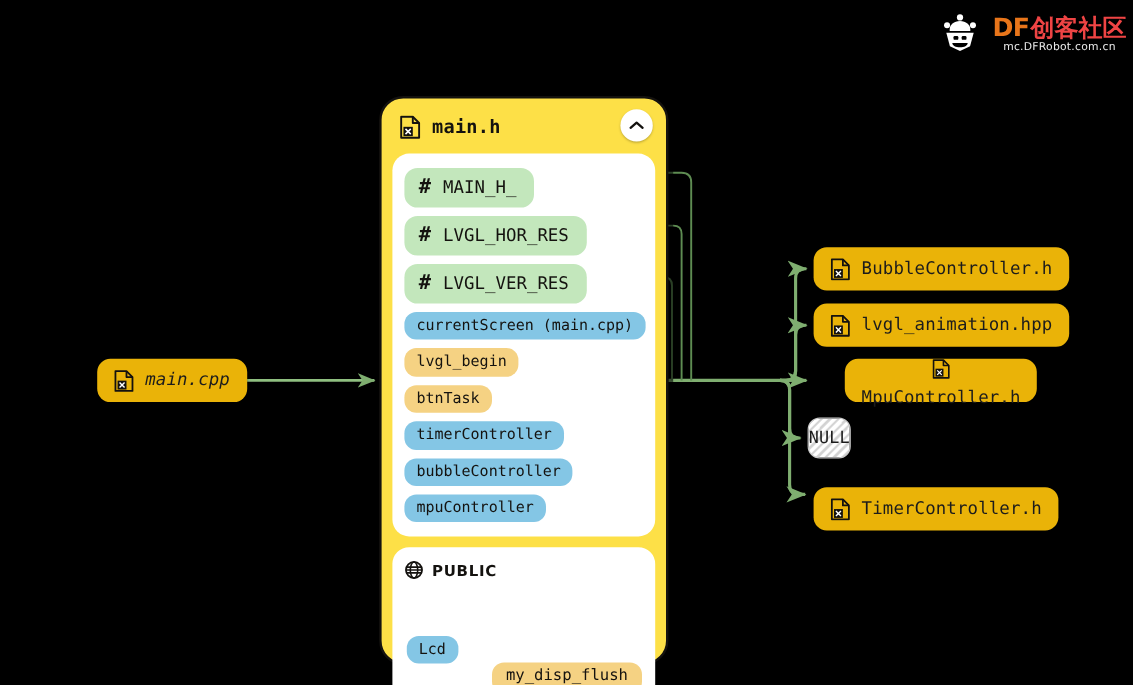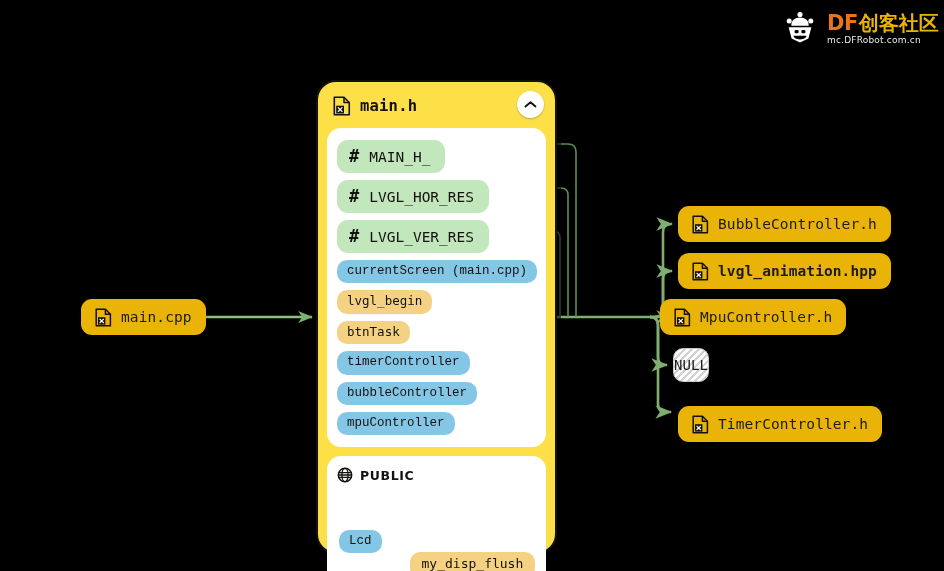--- a/index.html
+++ b/index.html
@@ -12,34 +12,34 @@
   #stage {
     position: relative;
     width: 944px; height: 571px;
     background: #000000;
   }
 
   
   #logo {
     position: absolute; left: 780px; top: 4px;
     width: 160px; height: 46px;
-    display: flex; align-items: center; gap: 7px;
+    display: flex; align-items: center; gap: 7px; text-align: center;
   }
   #logo .mark {
     width: 40px; height: 40px; position: relative; flex: 0 0 40px;
   }
   #logo .mark svg { display:block; }
   #logo .txtcol { display: flex; flex-direction: column; gap: 1px; padding-top:2px;}
   #logo .brandline {
     display: flex; align-items: baseline; gap: 1px;
     font-family: "DejaVu Sans", "Liberation Sans", sans-serif;
     font-weight: bold; font-size: 21px; line-height: 22px;
   }
   #logo .df { color: #E8751A; letter-spacing: -0.5px;}
-  #logo .cn { color: #eab308; letter-spacing: 0px; font-size: 20px;}
+  #logo .cn { color: #ef4444; letter-spacing: 0px; font-size: 20px;}
   #logo .sub {
     color: #ffffff; font-size: 9px; letter-spacing: 0.2px;
     font-family: "DejaVu Sans", "Liberation Sans", sans-serif;
     opacity: .92;
   }
 
   
   #edges { position: absolute; left:0; top:0; width: 944px; height: 571px; }
 
   
@@ -104,21 +104,21 @@
 
   .chip {
     align-self: flex-start;
     border-radius: 10px;
     padding: 4px 10px 5px 10px;
     font-size: 12.5px;
     color: #14120f;
     line-height: 1.15;
     white-space: nowrap;
   }
-  .chip.blue   { background: #84C6E5; font-family: Liberation Mono, monospace; }
+  .chip.blue   { background: #84C6E5; }
   .chip.orange { background: #F5D283; }
 
   #publichead {
     display: flex; align-items: center; gap: 7px;
     font-family: "DejaVu Sans", "Liberation Sans", sans-serif;
     font-weight: bold; font-size: 12.5px; letter-spacing: .6px; color: #14120f;
   }
   #publicrow { display: flex; align-items: center; gap: 28px; padding-left: 2px;}
 
   
@@ -182,21 +182,21 @@
     <path d="M650,317 L655,317 Q663,317 663,309 L663,279 Q663,271 671,271 L672,271" fill="none" stroke="#7FAE70" stroke-width="2.6" marker-end="url(#ah)"></path>
     <path d="M650,317 L672,317" fill="none" stroke="#7FAE70" stroke-width="2.6" marker-end="url(#ah)"></path>
     <path d="M650,317 Q658,317 658,325 L658,357 Q658,365 666,365 L667,365" fill="none" stroke="#7FAE70" stroke-width="2.6" marker-end="url(#ah)"></path>
     <path d="M650,317 Q658,317 658,325 L658,404 Q658,412 666,412 L671,412" fill="none" stroke="#7FAE70" stroke-width="2.6" marker-end="url(#ah)"></path>
 
     <path d="M576,317 L576,152 Q576,144 568,144 L440,144" fill="none" stroke="#5E8C52" stroke-width="1.6" marker-end="url(#ahl)"></path>
     <path d="M568,317 L568,195 Q568,188 561,188 L483,188" fill="none" stroke="#5E8C52" stroke-width="1.6" marker-end="url(#ahl)"></path>
     <path d="M560,317 L560,238 Q560,231 553,231 L483,231" fill="none" stroke="#5E8C52" stroke-width="1.6" marker-end="url(#ahl)"></path>
   </svg>
 
-  <div class="node" id="maincpp" style="left:81px; top:299px;">
+  <div class="node" id="maincpp" style="left:81px; top:299px;font-style:italic;">
     <svg class="ficon" viewBox="0 0 17 19">
       <path d="M1.2,1.2 h9.2 l5.0,5.0 v11.6 h-14.2 z" fill="none" stroke="#14120f" stroke-width="1.5" stroke-linejoin="round"></path>
       <path d="M10.4,1.2 v5.0 h5.0" fill="none" stroke="#14120f" stroke-width="1.5" stroke-linejoin="round"></path>
       <rect x="3.0" y="9.2" width="7.4" height="7.4" fill="#14120f"></rect>
       <path d="M4.6,10.8 l4.2,4.2 M8.8,10.8 l-4.2,4.2" stroke="#ffffff" stroke-width="1.2"></path>
     </svg>
     <span class="label">main.cpp</span>
   </div>
 
   <div id="maincard">
@@ -258,31 +258,31 @@
   <div class="node" style="left:678px; top:206px;">
     <svg class="ficon" viewBox="0 0 17 19">
       <path d="M1.2,1.2 h9.2 l5.0,5.0 v11.6 h-14.2 z" fill="none" stroke="#14120f" stroke-width="1.5" stroke-linejoin="round"></path>
       <path d="M10.4,1.2 v5.0 h5.0" fill="none" stroke="#14120f" stroke-width="1.5" stroke-linejoin="round"></path>
       <rect x="3.0" y="9.2" width="7.4" height="7.4" fill="#14120f"></rect>
       <path d="M4.6,10.8 l4.2,4.2 M8.8,10.8 l-4.2,4.2" stroke="#ffffff" stroke-width="1.2"></path>
     </svg>
     <span class="label">BubbleController.h</span>
   </div>
 
-  <div class="node" style="left:678px; top:253px;font-weight:bold;">
+  <div class="node" style="left:678px; top:253px;">
     <svg class="ficon" viewBox="0 0 17 19">
       <path d="M1.2,1.2 h9.2 l5.0,5.0 v11.6 h-14.2 z" fill="none" stroke="#14120f" stroke-width="1.5" stroke-linejoin="round"></path>
       <path d="M10.4,1.2 v5.0 h5.0" fill="none" stroke="#14120f" stroke-width="1.5" stroke-linejoin="round"></path>
       <rect x="3.0" y="9.2" width="7.4" height="7.4" fill="#14120f"></rect>
       <path d="M4.6,10.8 l4.2,4.2 M8.8,10.8 l-4.2,4.2" stroke="#ffffff" stroke-width="1.2"></path>
     </svg>
     <span class="label">lvgl_animation.hpp</span>
   </div>
 
-  <div class="node" style="left:660px; top:299px;">
+  <div class="node" style="left:704px; top:299px;flex-direction:column;">
     <svg class="ficon" viewBox="0 0 17 19">
       <path d="M1.2,1.2 h9.2 l5.0,5.0 v11.6 h-14.2 z" fill="none" stroke="#14120f" stroke-width="1.5" stroke-linejoin="round"></path>
       <path d="M10.4,1.2 v5.0 h5.0" fill="none" stroke="#14120f" stroke-width="1.5" stroke-linejoin="round"></path>
       <rect x="3.0" y="9.2" width="7.4" height="7.4" fill="#14120f"></rect>
       <path d="M4.6,10.8 l4.2,4.2 M8.8,10.8 l-4.2,4.2" stroke="#ffffff" stroke-width="1.2"></path>
     </svg>
     <span class="label">MpuController.h</span>
   </div>
 
   <div class="node null" style="left:673px; top:348px;">

